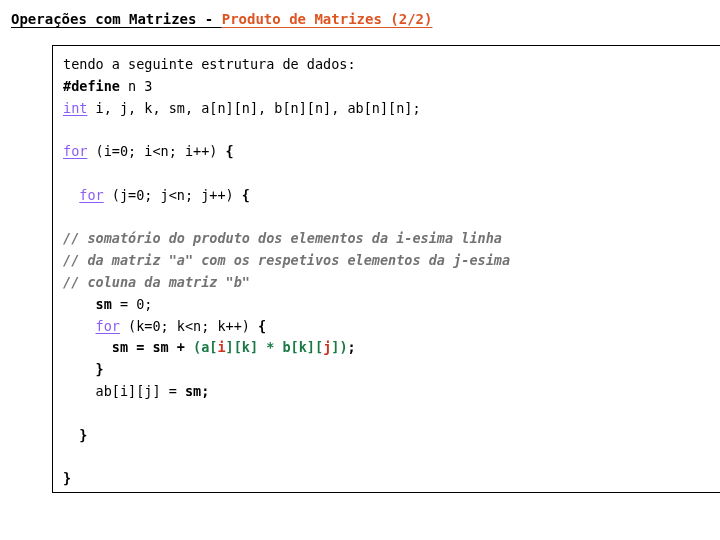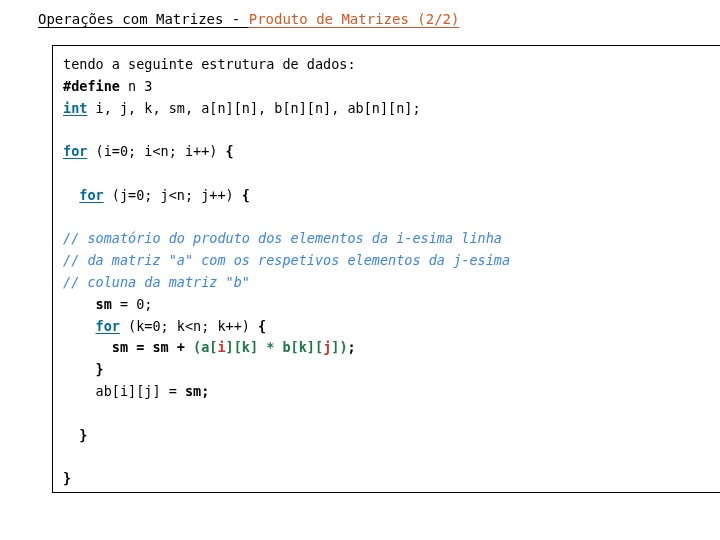--- a/index.html
+++ b/index.html
@@ -15,25 +15,24 @@
     -webkit-font-smoothing: none;
   }
 
   
   #slide-title {
     position: absolute;
     left: 11px;
     top: 10px;
     font-family: "DejaVu Sans Mono", monospace;
     font-size: 14px;
-    font-weight: normal;
+    font-weight: bold;
     letter-spacing: 0px;
     white-space: pre;
     line-height: 18px;
-    margin-left: 27px;
   }
   #slide-title .t-main {
     color: #000000;
     text-decoration: underline;
     text-underline-offset: 3px;
   }
   #slide-title .t-accent {
     color: #dd5522;
     text-decoration: underline;
     text-underline-offset: 3px;
@@ -63,22 +62,22 @@
   }
   .code-line {
     white-space: pre;
     height: 21.8px;
   }
 
   
   .tk-plain   { color: #000000; font-weight: normal; }
   .tk-bold    { color: #000000; font-weight: bold; }
   .tk-kw      { color: #000000; font-weight: bold; }
-  .tk-kw-u    { color: #0369a1; font-weight: bold; text-decoration: underline; text-underline-offset: 2px; }
-  .tk-comment { color: #3b82f6; font-style: italic; font-weight: normal; }
+  .tk-kw-u    { color: #8b5cf6; font-weight: normal; text-decoration: underline; text-underline-offset: 2px; }
+  .tk-comment { color: #737373; font-style: italic; font-weight: bold; }
   .tk-expr    { color: #1a7a45; font-weight: bold; }
   .tk-index   { color: #cc3322; font-weight: bold; }
 </style>
 </head>
 <body>
 
 <div id="slide-title"><span class="t-main">Operações com Matrizes - </span><span class="t-accent">Produto de Matrizes (2/2)</span></div>
 
 <div id="code-box">
   <div id="code-listing"><div class="code-line"><span class="tk-plain">tendo a seguinte estrutura de dados:</span></div><div class="code-line"><span class="tk-kw">#define</span><span class="tk-plain"> n 3</span></div><div class="code-line"><span class="tk-kw-u">int</span><span class="tk-plain"> i, j, k, sm, a[n][n], b[n][n], ab[n][n];</span></div><div class="code-line"><span class="tk-plain"></span>&nbsp;</div><div class="code-line"><span class="tk-kw-u">for</span><span class="tk-plain"> (i=0; i&lt;n; i++) </span><span class="tk-bold">{</span></div><div class="code-line"><span class="tk-plain"></span>&nbsp;</div><div class="code-line"><span class="tk-plain">  </span><span class="tk-kw-u">for</span><span class="tk-plain"> (j=0; j&lt;n; j++) </span><span class="tk-bold">{</span></div><div class="code-line"><span class="tk-plain"></span>&nbsp;</div><div class="code-line"><span class="tk-comment">// somatório do produto dos elementos da i-esima linha</span></div><div class="code-line"><span class="tk-comment">// da matriz "a" com os respetivos elementos da j-esima</span></div><div class="code-line"><span class="tk-comment">// coluna da matriz "b"</span></div><div class="code-line"><span class="tk-plain">    </span><span class="tk-bold">sm</span><span class="tk-plain"> = 0;</span></div><div class="code-line"><span class="tk-plain">    </span><span class="tk-kw-u">for</span><span class="tk-plain"> (k=0; k&lt;n; k++) </span><span class="tk-bold">{</span></div><div class="code-line"><span class="tk-plain">      </span><span class="tk-bold">sm = sm + </span><span class="tk-expr">(a[</span><span class="tk-index">i</span><span class="tk-expr">][k] * b[k][</span><span class="tk-index">j</span><span class="tk-expr">])</span><span class="tk-bold">;</span></div><div class="code-line"><span class="tk-plain">    </span><span class="tk-bold">}</span></div><div class="code-line"><span class="tk-plain">    ab[i][j] = </span><span class="tk-bold">sm;</span></div><div class="code-line"><span class="tk-plain"></span>&nbsp;</div><div class="code-line"><span class="tk-plain">  </span><span class="tk-bold">}</span></div><div class="code-line"><span class="tk-plain"></span>&nbsp;</div><div class="code-line"><span class="tk-bold">}</span></div></div>

